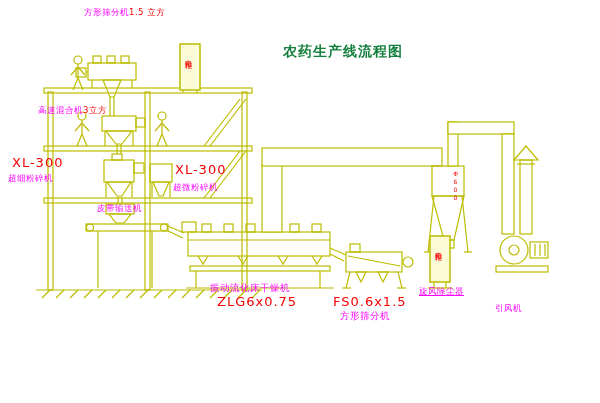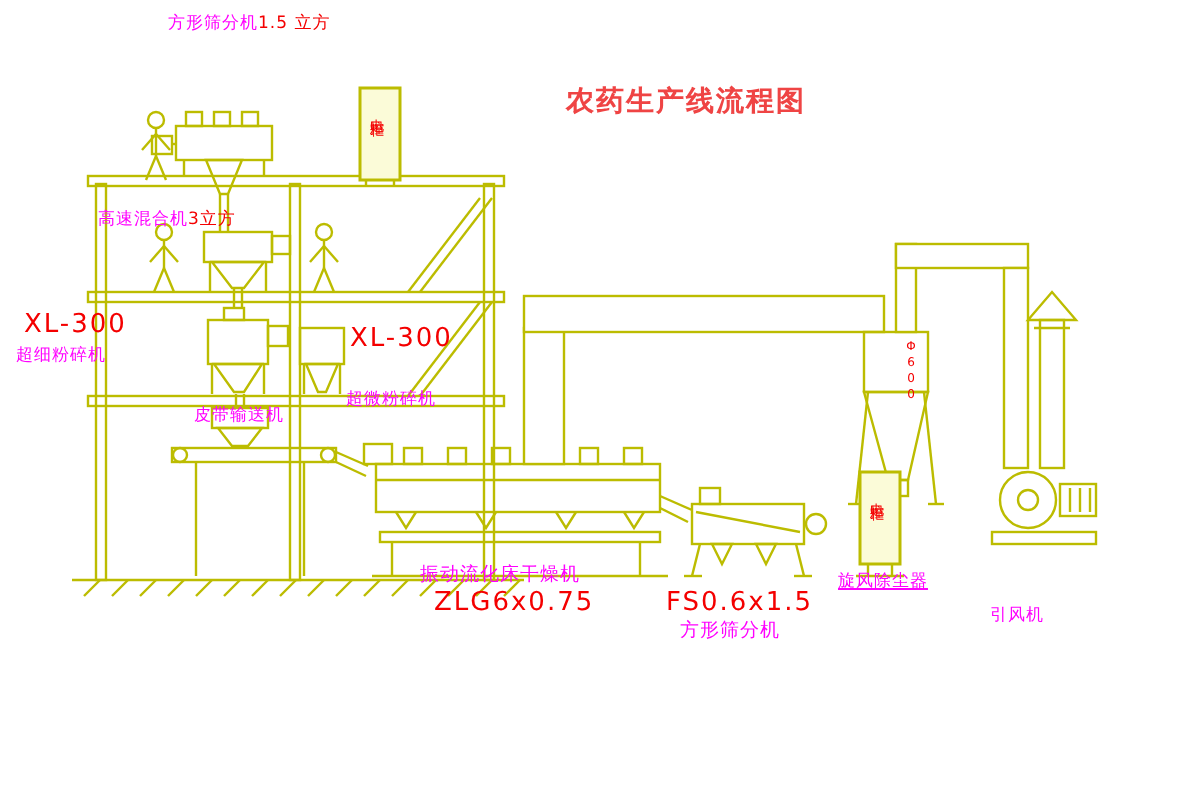--- a/index.html
+++ b/index.html
@@ -4,21 +4,21 @@
 <style>
   html,body{margin:0;padding:0;background:#ffffff;}
   .canvas{
     position:relative;width:600px;height:403px;background:#ffffff;
     overflow:hidden;font-family:"DejaVu Sans", sans-serif;
   }
   .canvas svg{position:absolute;left:0;top:0;}
   .lbl{position:absolute;white-space:nowrap;line-height:1;}
   .mag{color:#ff00ff;}
   .red{color:#f40000;}
-  .title-row{display:flex;align-items:flex-end;gap:3px;color:#ef4444;}
+  .title-row{display:flex;align-items:flex-end;gap:3px;color:#15803d;}
   .title-cn{font-size:14px;font-weight:bold;letter-spacing:1px;}
   .title-cap{font-size:22px;font-weight:normal;}
   .model{font-size:13px;letter-spacing:1px;}
   .name-s{font-size:8.5px;letter-spacing:0.5px;}
   .name-m{font-size:9.5px;letter-spacing:0.5px;}
   .tiny{font-size:7px;}
   .micro{font-size:6px;}
   .vert{writing-mode:vertical-rl;text-orientation:upright;letter-spacing:1px;}
 </style>
 </head>
@@ -224,29 +224,29 @@
   </svg>
 
   <div class="lbl title-row" style="left:283px;top:44px;">
     <span class="title-cn">农药生产线流程图</span>
   </div>
 
   <div class="lbl name-s" style="left:84px;top:8px;">
     <span class="mag">方形筛分机</span><span class="red">1.5 立方</span>
   </div>
 
-  <div class="lbl name-s" style="left:38px;top:106px;margin-left:11px;">
+  <div class="lbl name-s" style="left:38px;top:106px;">
     <span class="mag">高速混合机</span><span class="red">3立方</span>
   </div>
 
   <div class="lbl model red" style="left:12px;top:156px;">XL-300</div>
   <div class="lbl name-s mag" style="left:8px;top:174px;">超细粉碎机</div>
 
   <div class="lbl model red" style="left:175px;top:163px;">XL-300</div>
-  <div class="lbl name-s mag" style="left:173px;top:196px;">超微粉碎机</div>
+  <div class="lbl name-s mag" style="left:173px;top:183px;">超微粉碎机</div>
 
   <div class="lbl name-s mag" style="left:97px;top:204px;text-align:right;">皮带输送机</div>
 
   <div class="lbl name-m mag" style="left:210px;top:283px;">振动流化床干燥机</div>
   <div class="lbl model red" style="left:217px;top:295px;">ZLG6x0.75</div>
 
   <div class="lbl name-m mag" style="left:340px;top:283px;margin-top:28px;">方形筛分机</div>
   <div class="lbl model red" style="left:333px;top:295px;">FS0.6x1.5</div>
 
   <div class="lbl name-s mag" style="left:419px;top:287px;text-decoration:underline;">旋风除尘器</div>

